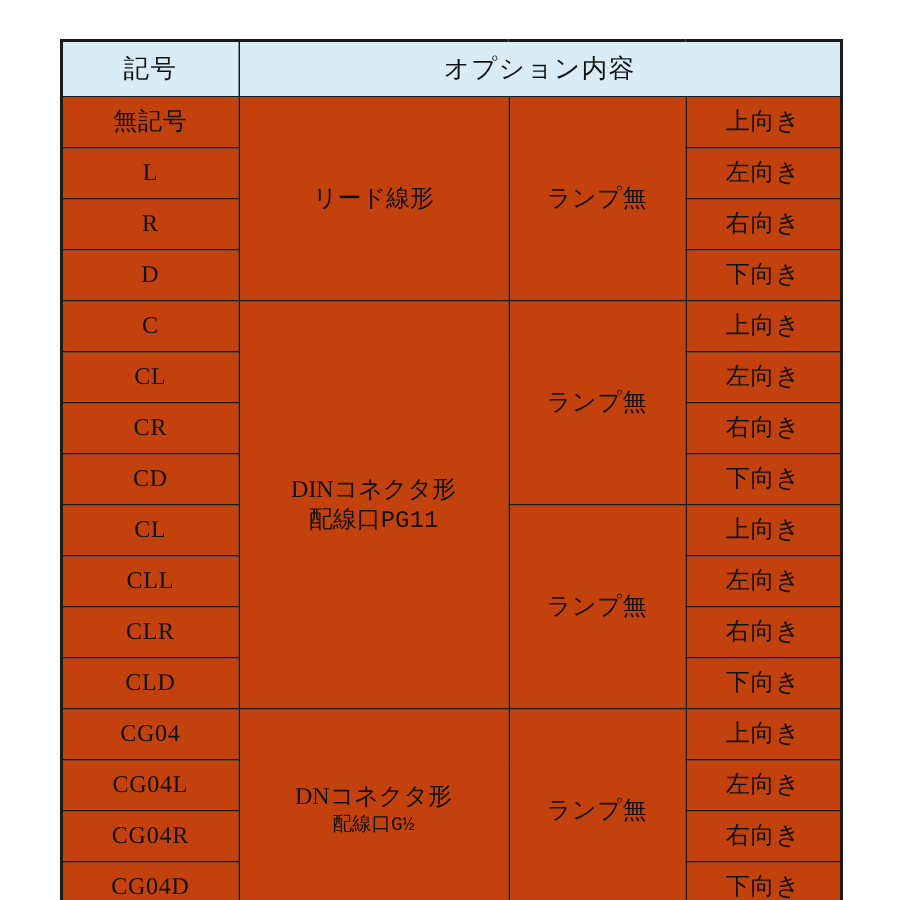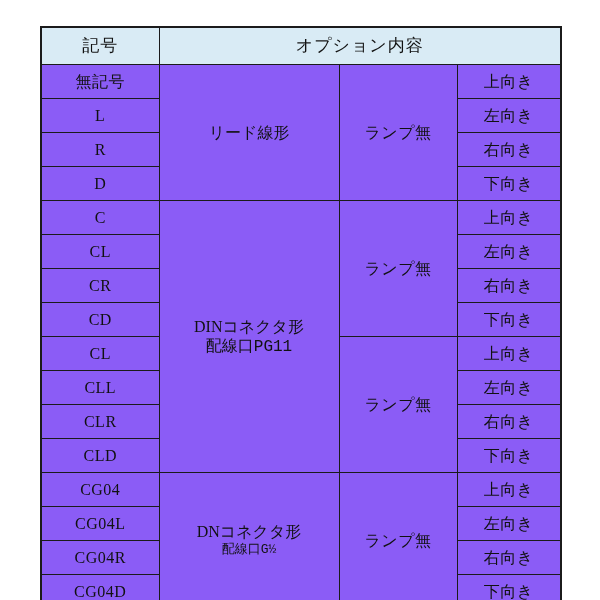--- a/index.html
+++ b/index.html
@@ -33,21 +33,21 @@
   }
   table.spec td, table.spec th {
     border: 1px solid #1b1b1b;
     text-align: center;
     vertical-align: middle;
     font-weight: normal;
     font-size: 16px;
     line-height: 1.25;
     padding: 0;
     height: 33px;
-    background: #8b5cf6;
+    background: #c2410c;
     color: #111111;
   }
   table.spec thead th {
     background: #d9ebf5;
     height: 36px;
     font-size: 17px;
     letter-spacing: 1px;
   }
   .col-sym { width: 118px; }
   .col-type { width: 180px; }

